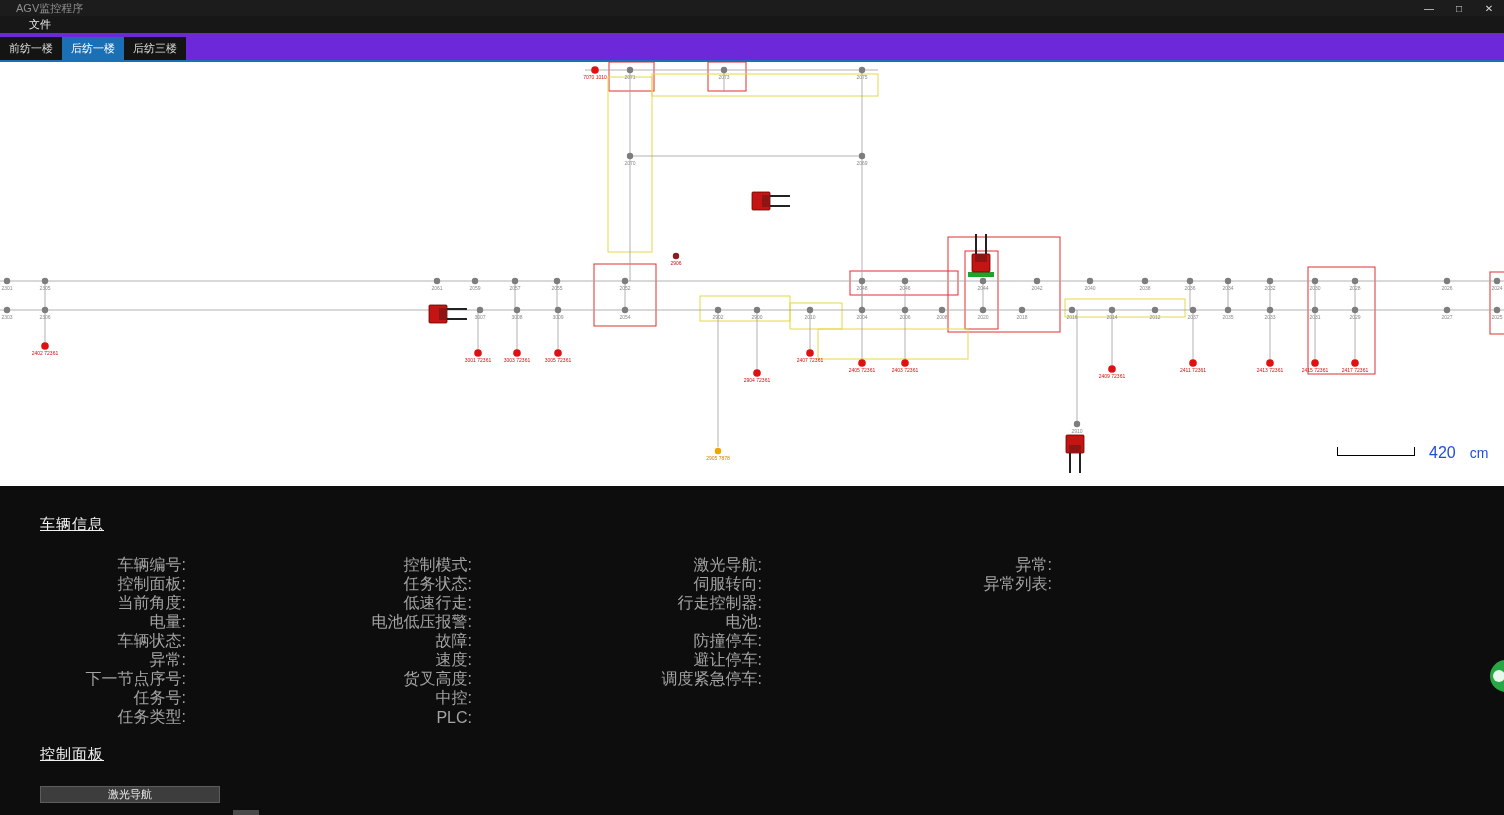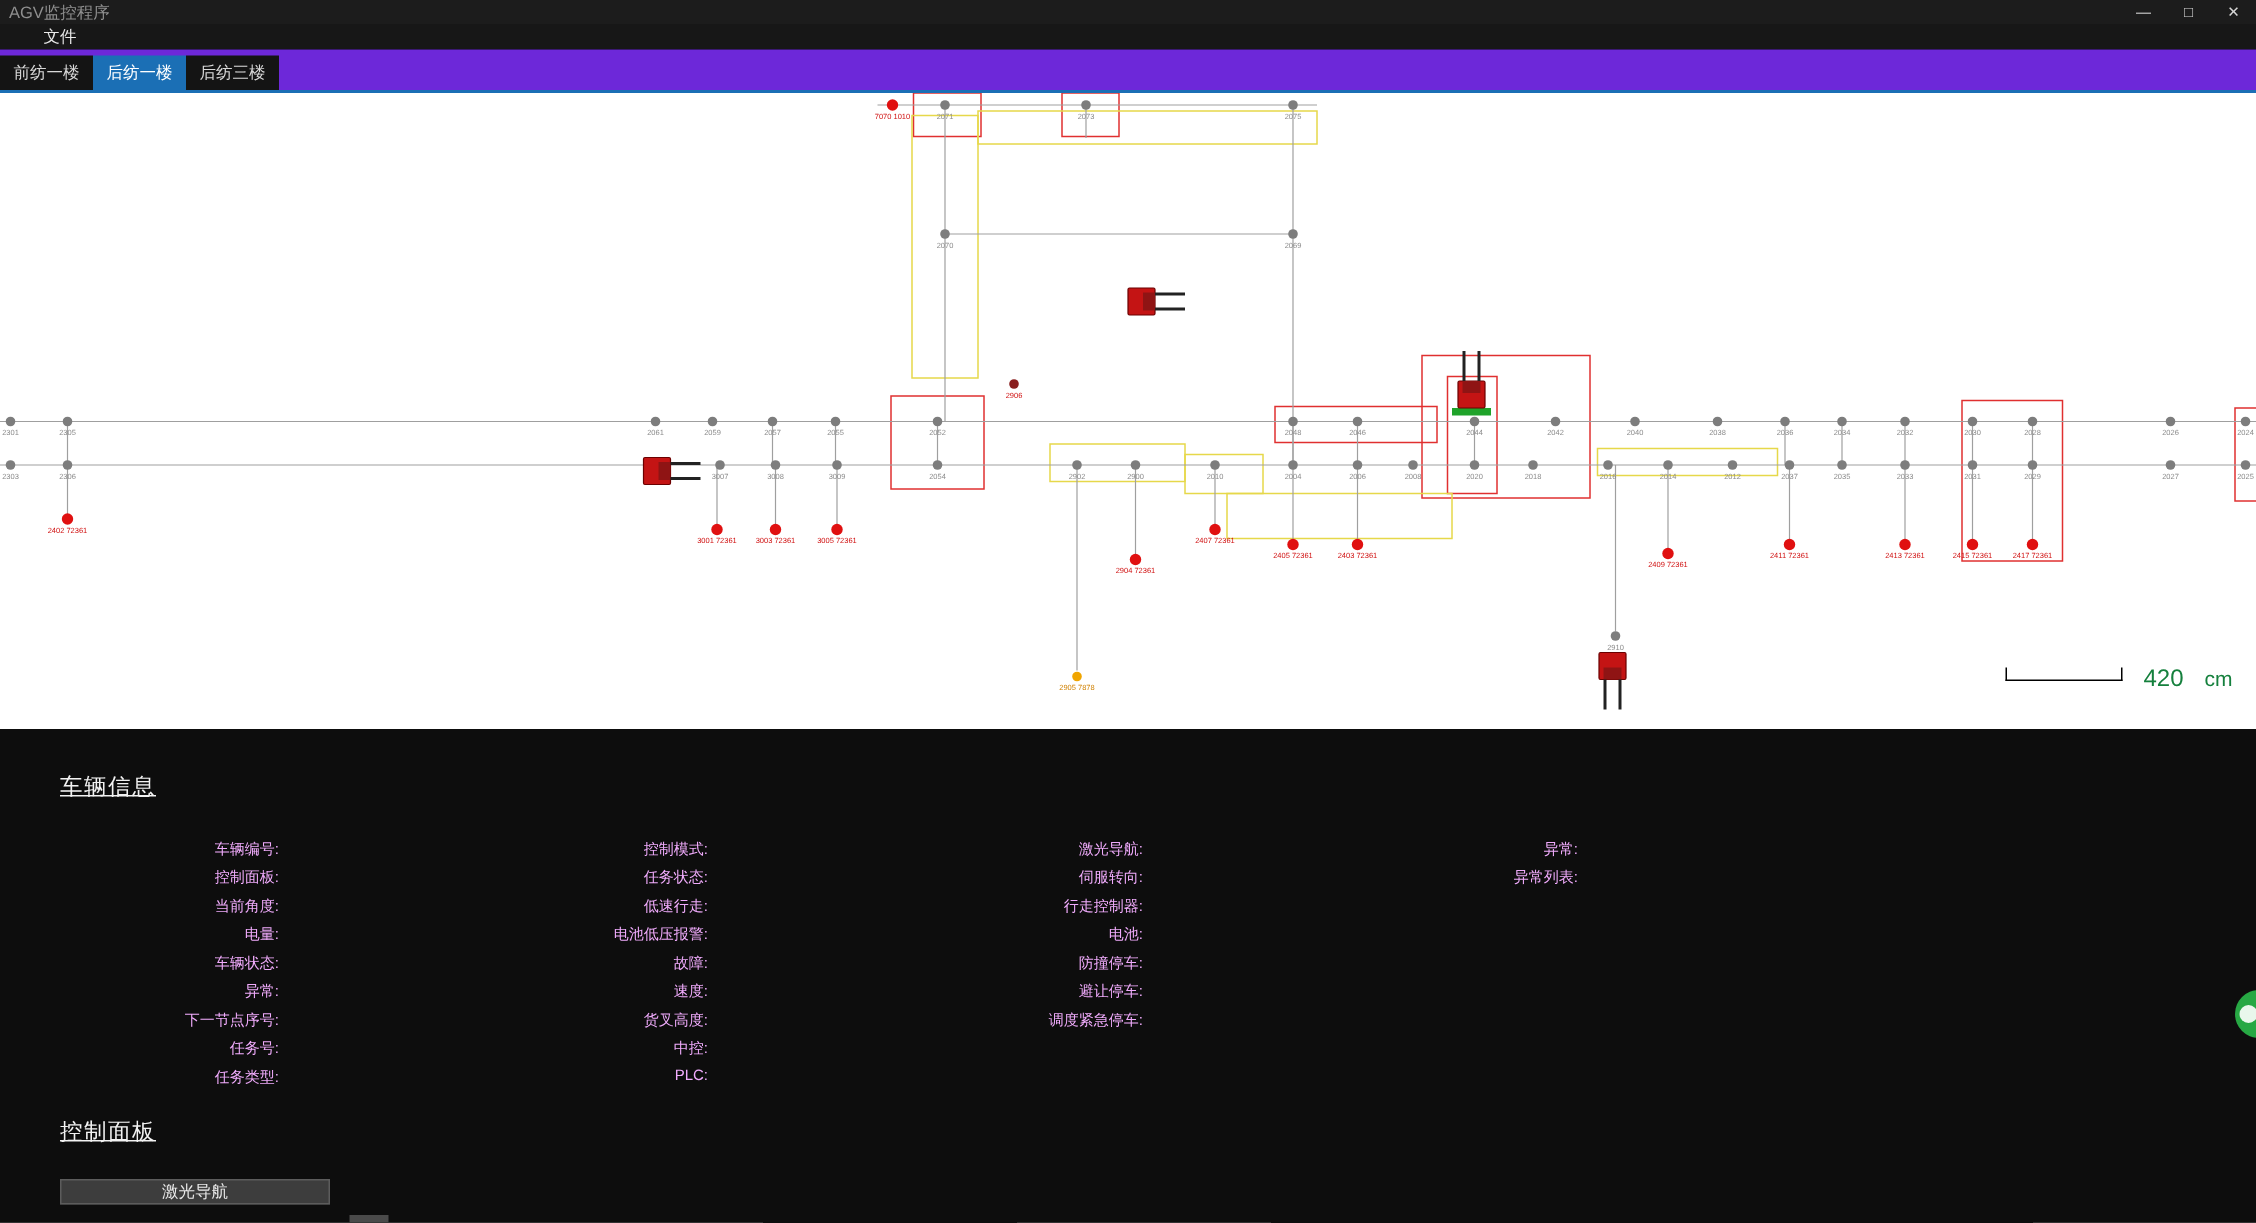--- a/index.html
+++ b/index.html
@@ -1,51 +1,51 @@
 <!DOCTYPE html>
 <html><head>
 <meta charset="utf-8">
 <style>
   * { margin:0; padding:0; box-sizing:border-box; }
   html,body { width:1504px; height:815px; overflow:hidden; background:#000;
     font-family:"Liberation Sans", sans-serif; }
   .window { position:relative; width:1504px; height:815px; display:flex; flex-direction:column; }
 
   .titlebar { height:16px; background:#1c1c1c; display:flex; align-items:center;
-    color:#8f8f8f; font-size:11px; padding-left:6px; flex:0 0 auto; }
+    color:#8f8f8f; font-size:11px; padding-left:16px; flex:0 0 auto; }
   .win-btns { margin-left:auto; display:flex; height:16px; }
   .win-btn { width:30px; height:16px; display:flex; align-items:center; justify-content:center;
     color:#d6d6d6; font-size:10px; cursor:default; }
 
   .menubar { height:17px; background:#171717; color:#eaeaea; font-size:11px;
     display:flex; align-items:center; padding-left:21px; flex:0 0 auto; }
   .menu-item { padding:0 8px; }
 
   .tabbar { height:27px; background:#6d28d9; display:flex; align-items:flex-end; flex:0 0 auto; }
   .tab { height:23px; min-width:56px; display:flex; align-items:center; justify-content:center;
     color:#d8d8d8; font-size:11px; padding:0 9px; background:#141414; }
   .tab.active { background:#1b6fb5; color:#ffffff; }
   .accent { height:2px; background:#1b6fb5; flex:0 0 auto; }
 
   .map { position:relative; height:424px; background:#ffffff; flex:0 0 auto; overflow:hidden; }
   .map svg { position:absolute; left:0; top:0; }
-  .scale { position:absolute; left:1337px; top:383px; display:flex; align-items:flex-start; gap:14px; color:#15803d; }
+  .scale { position:absolute; left:1337px; top:383px; display:flex; align-items:center; gap:14px; color:#1d4ed8; }
   .bracket { width:78px; height:9px; border-left:1px solid #000; border-right:1px solid #000;
     border-bottom:1px solid #000; margin-bottom:3px; }
   .scale-num { font-size:16px; line-height:1; }
   .scale-unit { font-size:14px; line-height:1; }
 
   .panel { height:329px; background:#0d0d0d; color:#e8e8e8; position:relative; flex:0 0 auto; }
   .section-title { position:absolute; left:40px; font-size:15px; color:#f2f2f2; letter-spacing:1px;text-decoration:underline; }
   .title-vehicle { top:29px; }
   .title-control { top:259px; }
   .info-cols { position:absolute; top:70px; left:0; right:0; height:175px; }
   .col { position:absolute; top:0; }
   .row { display:flex; height:19px; align-items:center; }
-  .lbl { width:150px; text-align:right; font-size:10px; color:#f0abfc; }
+  .lbl { width:150px; text-align:right; font-size:16px; color:#a3a3a3; }
   .val { margin-left:4px; font-size:12px; color:#cfcfcf; min-width:60px; }
   .export-btn { position:absolute; left:40px; top:300px; width:180px; height:17px;
     background:#3d3d3d; border:1px solid #5c5c5c; color:#e9e9e9; font-size:11px;
     display:flex; align-items:center; justify-content:center; cursor:pointer; }
   .partial-thumb { position:absolute; left:233px; top:324px; width:26px; height:5px; background:#4a4a4a; }
 
   .fab { position:absolute; left:1490px; top:660px; width:32px; height:32px; border-radius:50%;
     background:#27a844; display:flex; align-items:center; justify-content:center; }
   .fab-glyph { width:12px; height:12px; border-radius:50%; background:#ffffff; opacity:.9;
     margin-right:14px; }

